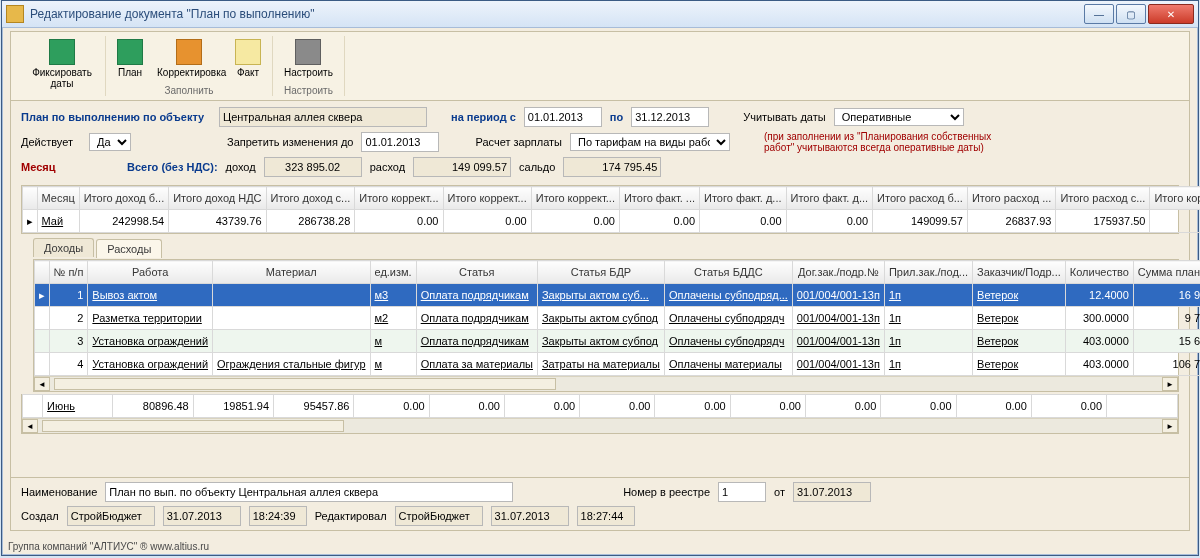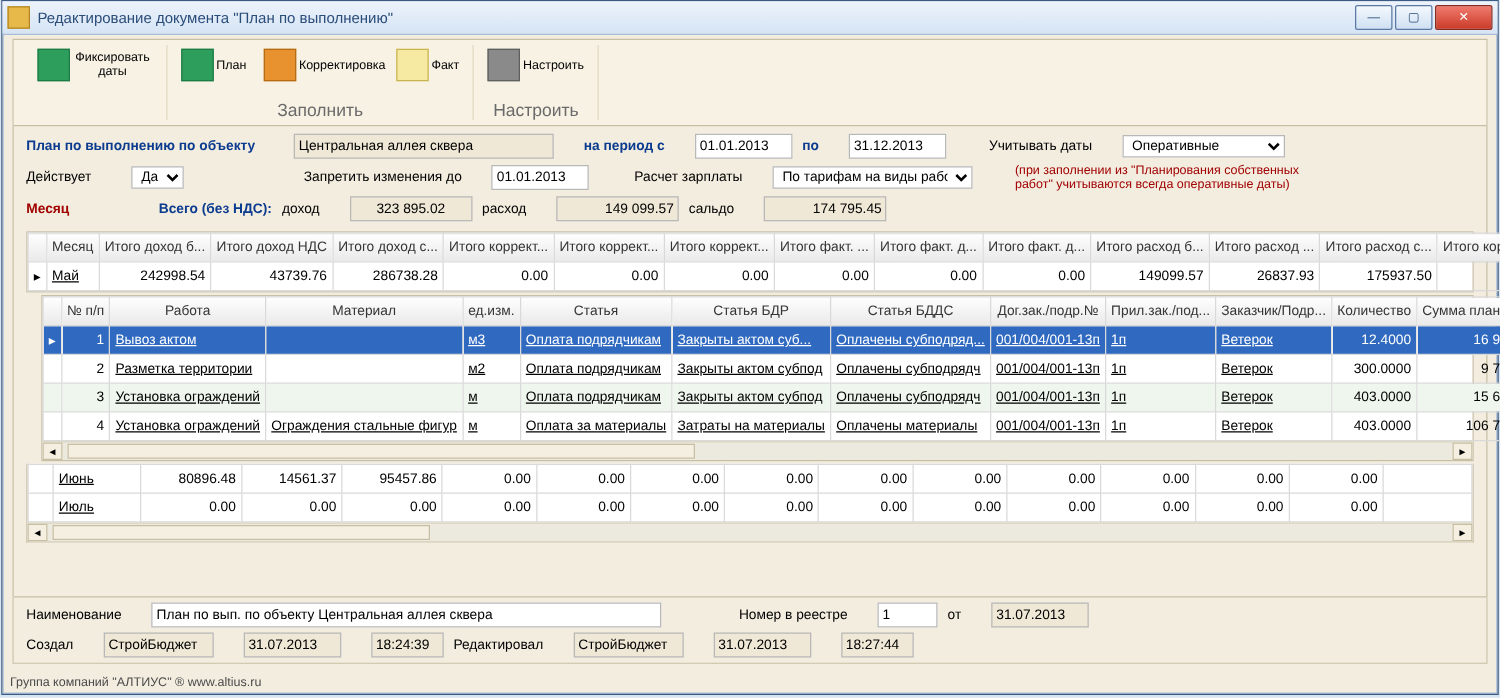--- a/index.html
+++ b/index.html
@@ -10,33 +10,33 @@
 .winbtns{display:flex;gap:2px;}
 .winbtn{width:28px;height:18px;border:1px solid #5a7aa5;background:linear-gradient(#f4f8fd,#cfe0f2);display:flex;align-items:center;justify-content:center;font-size:10px;color:#2b4d7a;border-radius:2px;}
 .winbtn.close{background:linear-gradient(#ef7b6e,#cc3b29);color:#fff;border-color:#8a2a1e;width:44px;}
 .content{position:absolute;top:30px;left:8px;right:8px;bottom:24px;background:#f3ede0;border:1px solid #c7bfa4;}
 .tabs{display:flex;gap:2px;padding:4px 6px 0 12px;border-bottom:1px solid #c7bfa4;}
 .tab{padding:3px 10px;border:1px solid #c7bfa4;border-bottom:none;background:#efe8d6;border-radius:3px 3px 0 0;color:#3a3a3a;}
 .tab.active{background:#fbf6ea;position:relative;top:1px;}
 .ribbon{display:flex;align-items:flex-start;gap:0;border-bottom:1px solid #c7bfa4;background:#f7f2e4;padding:4px 8px 0 8px;height:64px;}
 .rgroup{display:flex;flex-direction:column;align-items:center;border-right:1px solid #e0d8c0;padding:0 6px;height:60px;}
 .rgroup .btns{display:flex;gap:4px;}
-.rbtn{display:flex;flex-direction:row;align-items:center;gap:2px;padding:2px 4px;border:1px solid transparent;border-radius:3px;cursor:pointer;}
+.rbtn{display:flex;flex-direction:column;align-items:center;gap:2px;padding:2px 4px;border:1px solid transparent;border-radius:3px;cursor:pointer;}
 .rbtn .ric{width:24px;height:24px;}
 .ric.cal{background:#2e9e5d;border:1px solid #1f7a46;}
 .ric.cal.orange{background:#e7922f;border-color:#b36d18;}
 .ric.cal.gray{background:#8a8a8a;border-color:#5f5f5f;}
 .ric.sheet{background:#f6e9a2;border:1px solid #c8b453;}
 .rbtn .lbl{font-size:10px;text-align:center;max-width:64px;}
-.rgroup .grplabel{font-size:14px;color:#6a6a6a;margin-top:auto;}
+.rgroup .grplabel{font-size:10px;color:#6a6a6a;margin-top:auto;}
 .form{padding:6px 10px;display:flex;flex-direction:column;gap:4px;}
 .row{display:flex;align-items:center;gap:8px;}
 .lblblue{color:#0a3b8e;font-weight:bold;}
 .lblred{color:#a00000;font-weight:bold;}
-input.txt,select.sel{font:inherit;border:1px solid #b8b8b8;height:18px;padding:0 3px;background:#fff;margin-left:16px;}
+input.txt,select.sel{font:inherit;border:1px solid #b8b8b8;height:18px;padding:0 3px;background:#fff;}
 input.ro{background:#efe8d6;}
 .note{color:#a00000;font-size:10px;max-width:240px;}
 .midgrid,.subgrid{border:1px solid #c7bfa4;background:#fff;margin:2px 10px;}
 table{border-collapse:collapse;width:100%;font-size:11px;}
 th,td{border:1px solid #d9d9d9;padding:2px 4px;height:18px;white-space:nowrap;overflow:hidden;}
 th{background:linear-gradient(#fefefe,#e9e9e9);font-weight:normal;color:#353535;text-align:center;}
 td{text-align:right;}
 td.l{text-align:left;text-decoration:underline;}
 tr.sel td{background:#2f6ac0;color:#fff;}
 tr.alt td{background:#eef6ee;}
@@ -176,20 +176,24 @@
               <td>0.00</td>
               <td>149099.57</td>
               <td>26837.93</td>
               <td>175937.50</td>
               <td>0.00</td>
             </tr>
           </tbody>
         </table>
     </div>
 
+    <div class="subtabs">
+      <div class="tab">Доходы</div>
+      <div class="tab active">Расходы</div>
+    </div>
 
     <div class="subgrid" style="margin-left:22px">
       <table id="sub-table">
           <thead>
             <tr id="sub-head">
               <th style="width:14px"></th>
               <th>№ п/п</th>
               <th>Работа</th>
               <th>Материал</th>
               <th>ед.изм.</th>
@@ -274,40 +278,22 @@
         </div>
     </div>
 
     <div class="midgrid" style="border-top:none">
       <table id="sum-table">
           <tbody id="sum-body">
             <tr>
               <td style="width:14px"></td>
               <td class="l" style="width:70px">Июнь</td>
               <td style="width:78px">80896.48</td>
-              <td style="width:78px">14561.37</td>
+              <td style="width:78px">19851.94</td>
               <td style="width:78px">95457.86</td>
-              <td style="width:78px">0.00</td>
-              <td style="width:78px">0.00</td>
-              <td style="width:78px">0.00</td>
-              <td style="width:78px">0.00</td>
-              <td style="width:78px">0.00</td>
-              <td style="width:78px">0.00</td>
-              <td style="width:78px">0.00</td>
-              <td style="width:78px">0.00</td>
-              <td style="width:78px">0.00</td>
-              <td style="width:78px">0.00</td>
-              <td style="width:78px"></td>
-            </tr>
-            <tr>
-              <td style="width:14px"></td>
-              <td class="l" style="width:70px">Июль</td>
-              <td style="width:78px">0.00</td>
-              <td style="width:78px">0.00</td>
-              <td style="width:78px">0.00</td>
               <td style="width:78px">0.00</td>
               <td style="width:78px">0.00</td>
               <td style="width:78px">0.00</td>
               <td style="width:78px">0.00</td>
               <td style="width:78px">0.00</td>
               <td style="width:78px">0.00</td>
               <td style="width:78px">0.00</td>
               <td style="width:78px">0.00</td>
               <td style="width:78px">0.00</td>
               <td style="width:78px">0.00</td>

